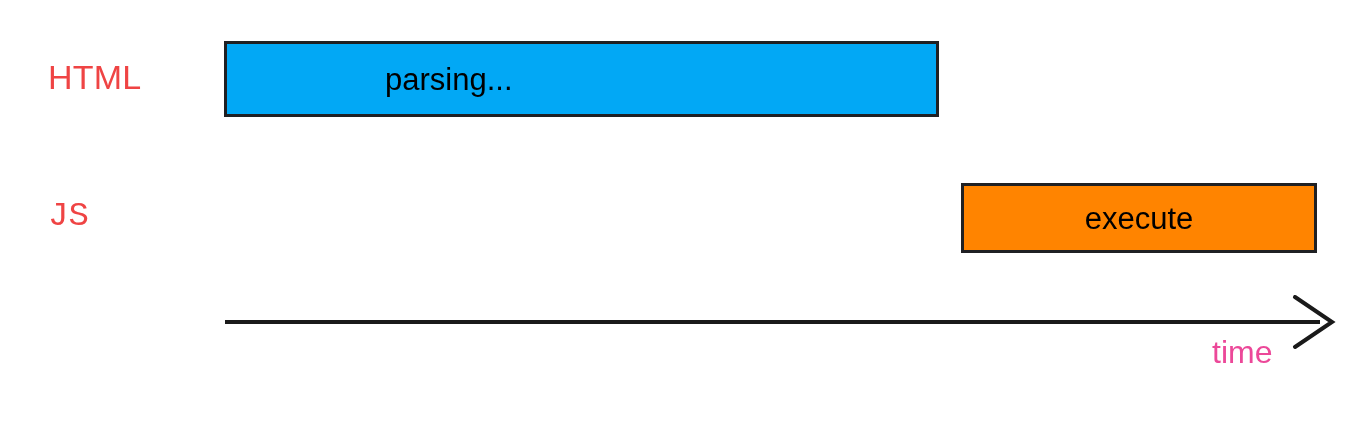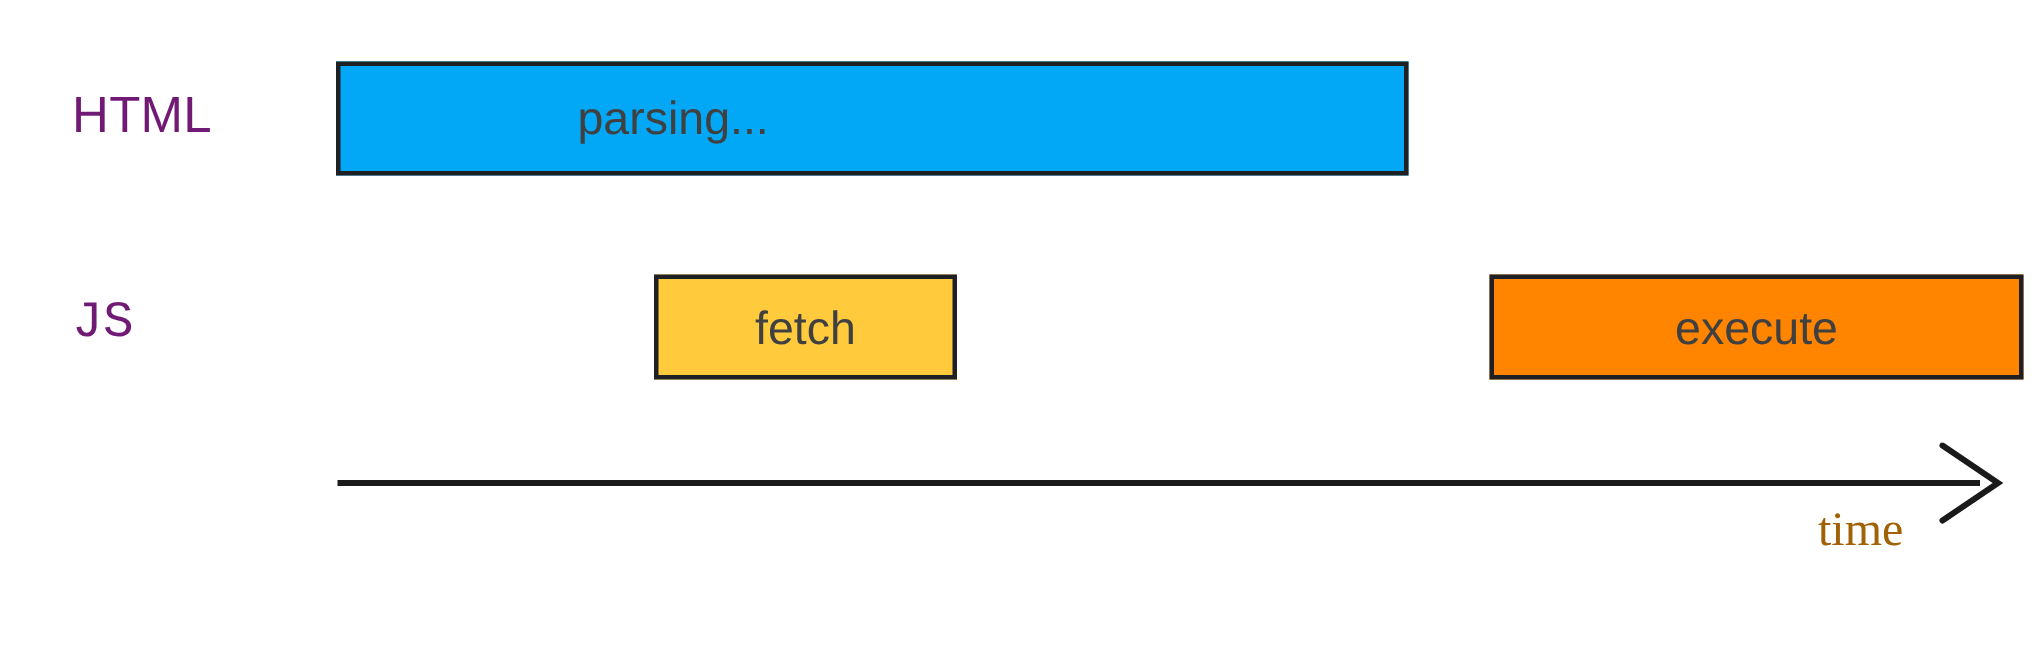--- a/index.html
+++ b/index.html
@@ -22,37 +22,37 @@
     top: 0;
     width: 1360px;
     height: 430px;
   }
 
   
   .row-label {
     position: absolute;
     font-size: 34px;
     line-height: 1;
-    color: #701a75;
+    color: #ef4444;
     letter-spacing: 0.2px;
     white-space: nowrap;
   }
   #label-html { left: 48px; top: 60px; }
   #label-js   { left: 48px; top: 199px; font-family: Liberation Mono, monospace; }
 
   
   .bar {
     position: absolute;
     box-sizing: border-box;
     border: 3px solid #1f2023;
     display: flex;
     align-items: center;
     font-size: 31px;
     line-height: 1;
-    color: #404040;
+    color: #000000;
     white-space: nowrap;
   }
 
   #bar-html {
     left: 224px;
     top: 41px;
     width: 715px;
     height: 76px;
     background: #02a8f5;
     justify-content: flex-start;
@@ -73,21 +73,21 @@
   #bar-fetch {
     left: 436px;
     top: 183px;
     width: 202px;
     height: 70px;
     background: #ffcb3d;
     justify-content: center;
   }
 
   #bar-execute {
-    left: 993px;
+    left: 961px;
     top: 183px;
     width: 356px;
     height: 70px;
     background: #ff8400;
     justify-content: center;
   }
 
   
   #time-axis {
     position: absolute;
@@ -95,41 +95,37 @@
     top: 295px;
     width: 1140px;
     height: 60px;
   }
   #time-label {
     position: absolute;
     left: 1212px;
     top: 336px;
     font-size: 32px;
     line-height: 1;
-    color: #a16207;
+    color: #ec4899;
     white-space: nowrap;
-    font-family: Liberation Serif, serif;
   }
 </style>
 </head>
 <body>
 
 <div id="stage">
 
   <div class="row-label" id="label-html">HTML</div>
 
   <div class="row-label" id="label-js">JS</div>
 
   <div class="bar" id="bar-html">
     <span class="seg-parsing">parsing...</span>
   </div>
 
-  <div class="bar" id="bar-fetch">
-    <span>fetch</span>
-  </div>
 
   <div class="bar" id="bar-execute">
     <span>execute</span>
   </div>
 
   <svg id="time-axis" viewBox="0 0 1140 60" width="1140" height="60">
     <line x1="15" y1="27" x2="1110" y2="27" stroke="#1a1a1a" stroke-width="4" stroke-linecap="butt"></line>
     <polyline points="1085,2 1122,27 1085,52" fill="none" stroke="#1a1a1a" stroke-width="4" stroke-linecap="round" stroke-linejoin="miter"></polyline>
   </svg>
 

